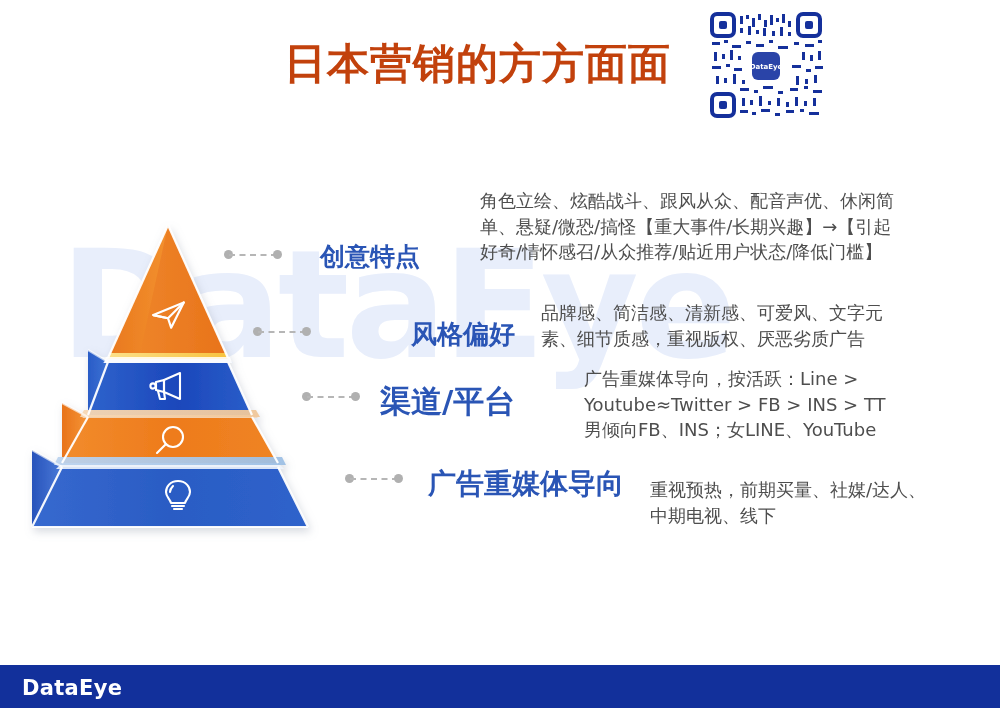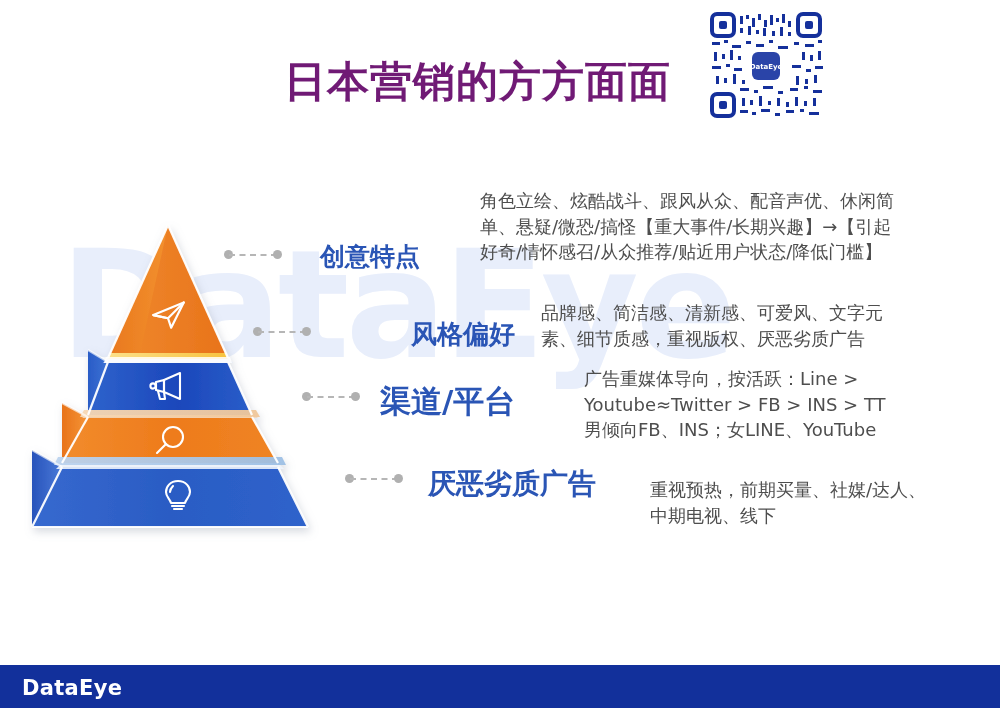--- a/index.html
+++ b/index.html
@@ -16,23 +16,22 @@
     position:absolute;left:60px;top:218px;
     font-size:150px;font-weight:700;letter-spacing:-4px;
     color:#e8eefb;user-select:none;white-space:nowrap;
     font-family:"DejaVu Sans",sans-serif;
   }
 
   
   .title{
     position:absolute;left:284px;top:36px;
     font-size:42px;font-weight:700;letter-spacing:1px;
-    color:#701a75;white-space:nowrap;
+    color:#c2410c;white-space:nowrap;
     font-family:"DejaVu Sans","Liberation Sans",sans-serif;
-    margin-top:18px;
   }
 
   
   .qr-wrap{position:absolute;left:706px;top:10px;width:120px;height:112px;}
   .qr-wrap svg{display:block;}
 
   
   .pyramid{position:absolute;left:0px;top:205px;width:345px;height:335px;}
   .pyramid svg{display:block;overflow:visible;}
 
@@ -323,21 +322,21 @@
   </div>
   <div class="conn" style="left:345px;top:474px;width:58px;">
     <span class="dot l"></span>
     <span class="ln"></span>
     <span class="dot r"></span>
   </div>
 
   <div class="plabel" style="left:320px;top:240px;font-size:25px;">创意特点</div>
   <div class="plabel" style="left:370px;top:317px;font-size:26px;margin-left:41px;">风格偏好</div>
   <div class="plabel" style="left:380px;top:381px;font-size:31px;">渠道/平台</div>
-  <div class="plabel" style="left:428px;top:465px;font-size:28px;">厌恶劣质广告</div>
+  <div class="plabel" style="left:428px;top:465px;font-size:28px;">广告重媒体导向</div>
 
   <div class="btext" style="left:480px;top:188px;width:515px;">角色立绘、炫酷战斗、跟风从众、配音声优、休闲简
 单、悬疑/微恐/搞怪【重大事件/长期兴趣】→【引起
 好奇/情怀感召/从众推荐/贴近用户状态/降低门槛】</div>
   <div class="btext" style="left:541px;top:300px;width:455px;">品牌感、简洁感、清新感、可爱风、文字元
 素、细节质感，重视版权、厌恶劣质广告</div>
   <div class="btext" style="left:584px;top:366px;width:430px;">广告重媒体导向，按活跃：Line &gt;
 Youtube≈Twitter &gt; FB &gt; INS &gt; TT
 男倾向FB、INS；女LINE、YouTube</div>
   <div class="btext" style="left:650px;top:457px;width:350px;margin-top:20px;">重视预热，前期买量、社媒/达人、

